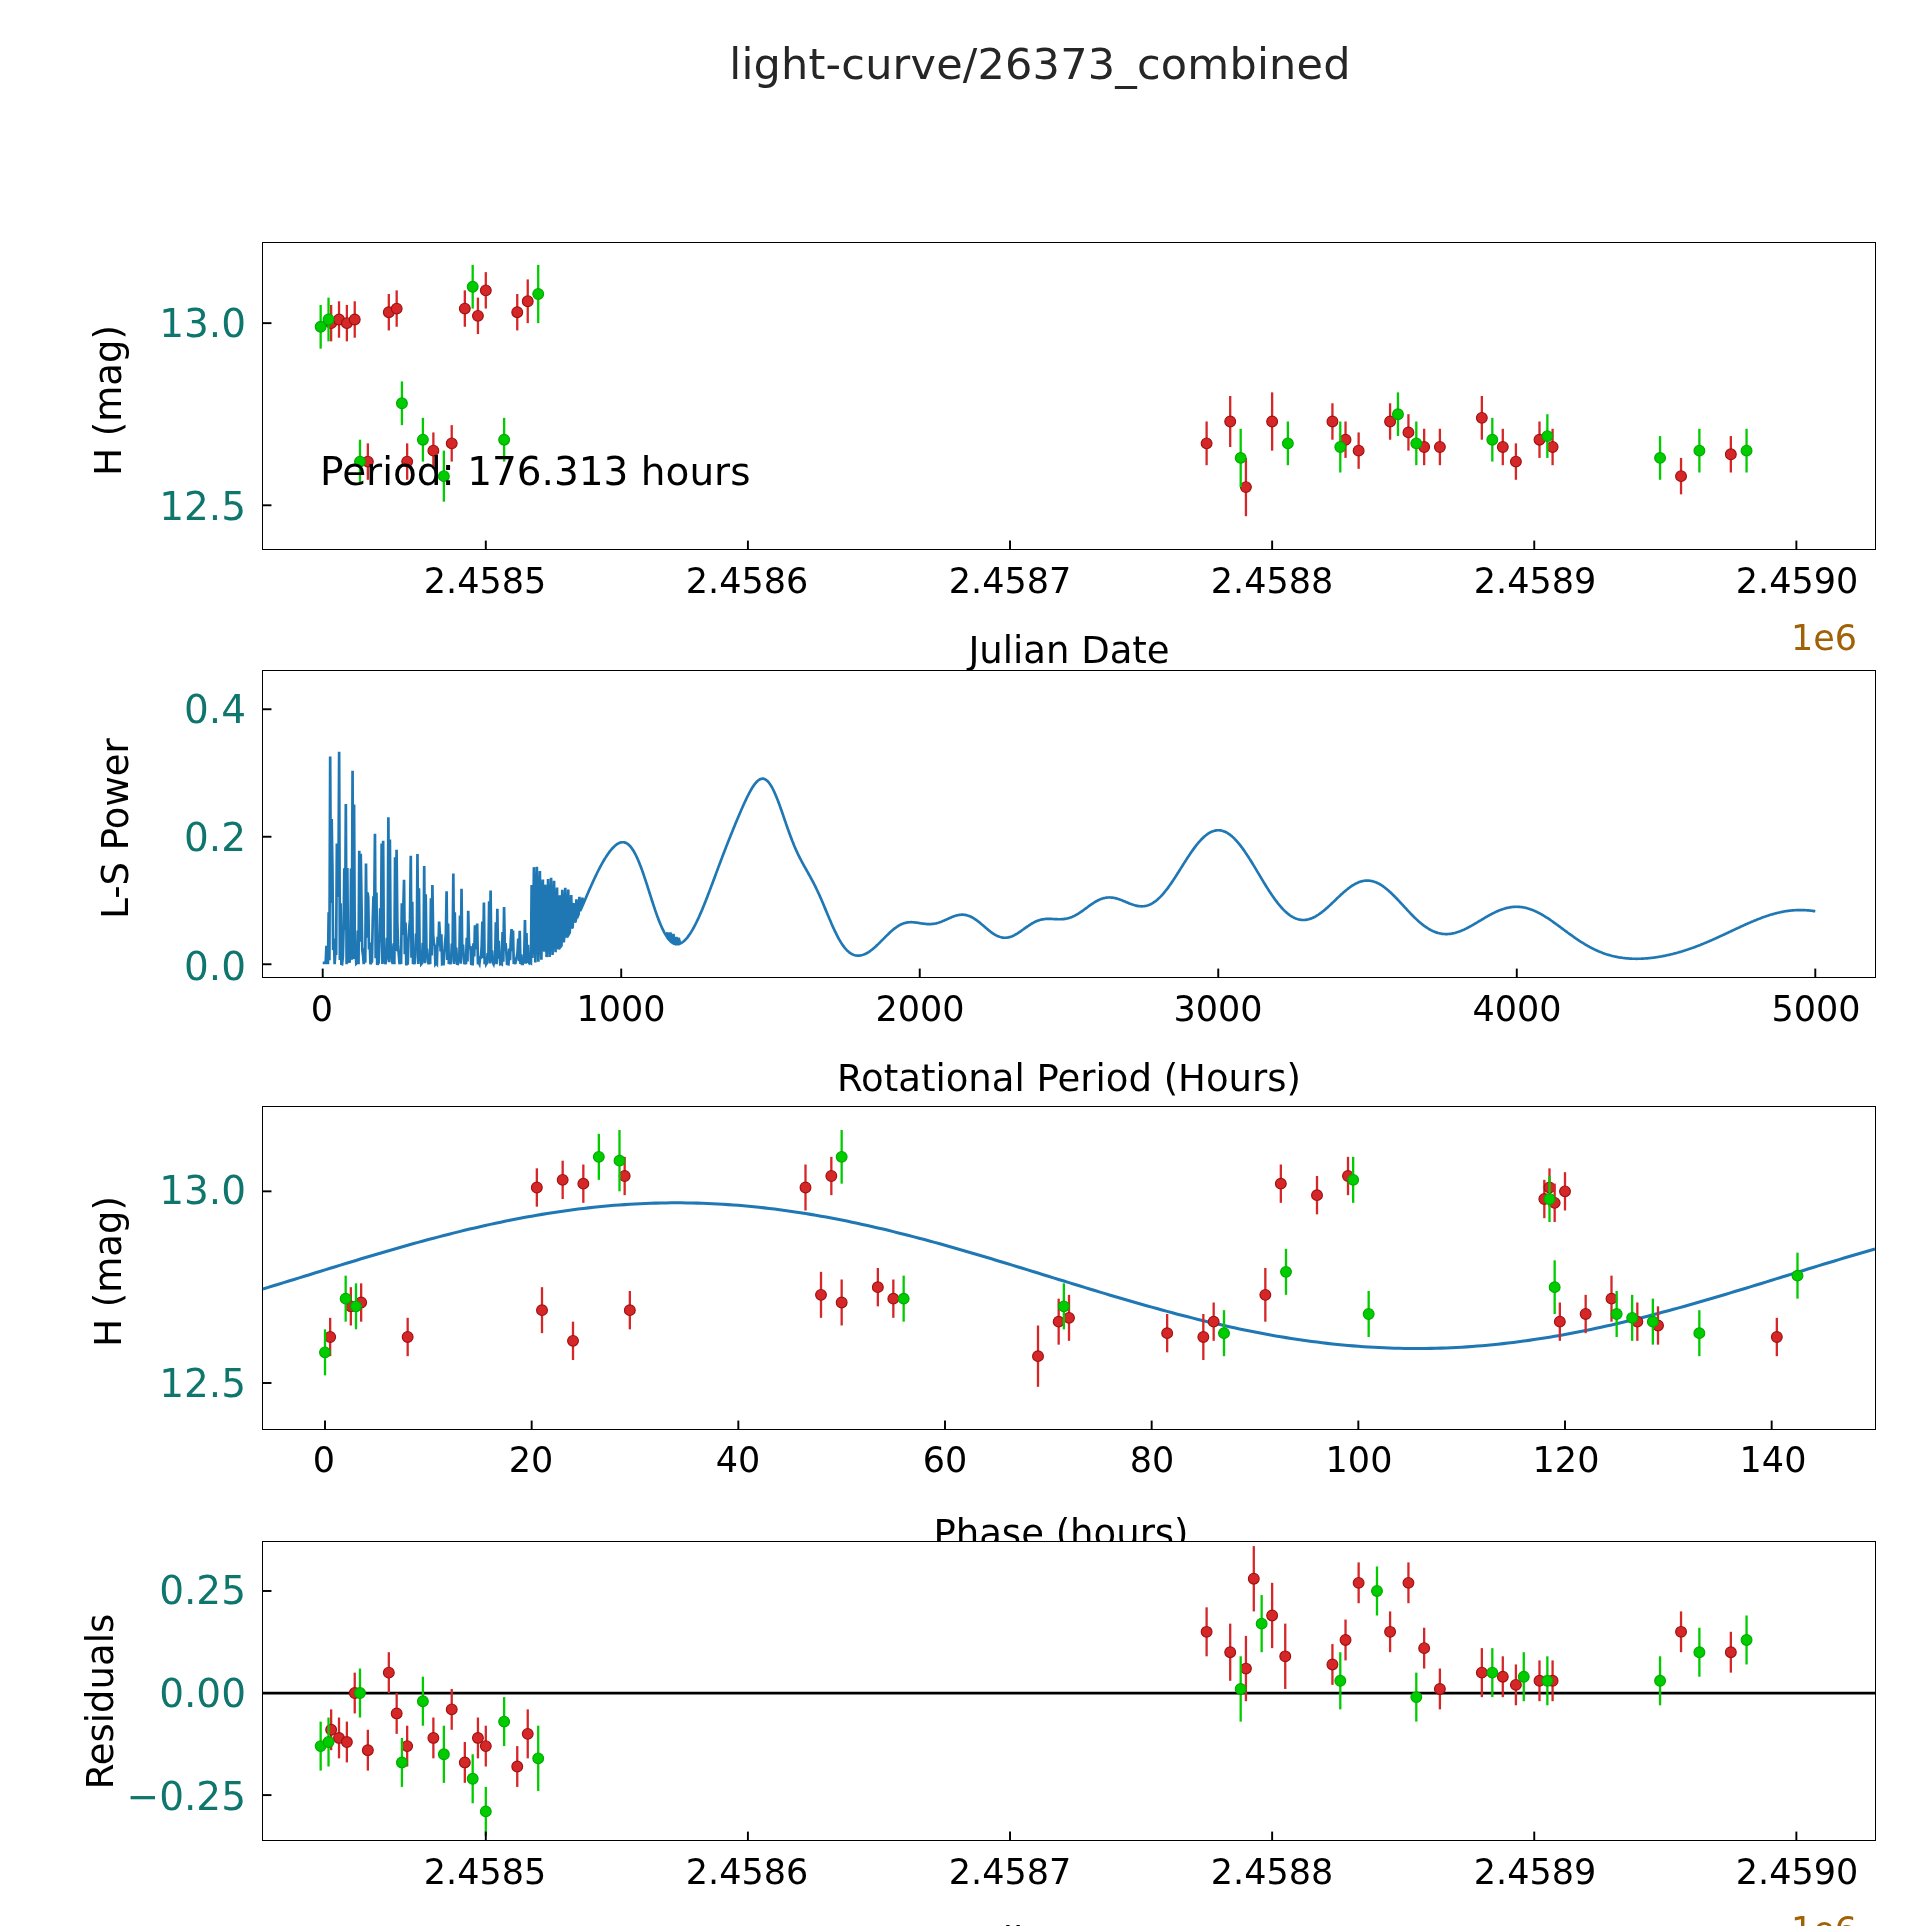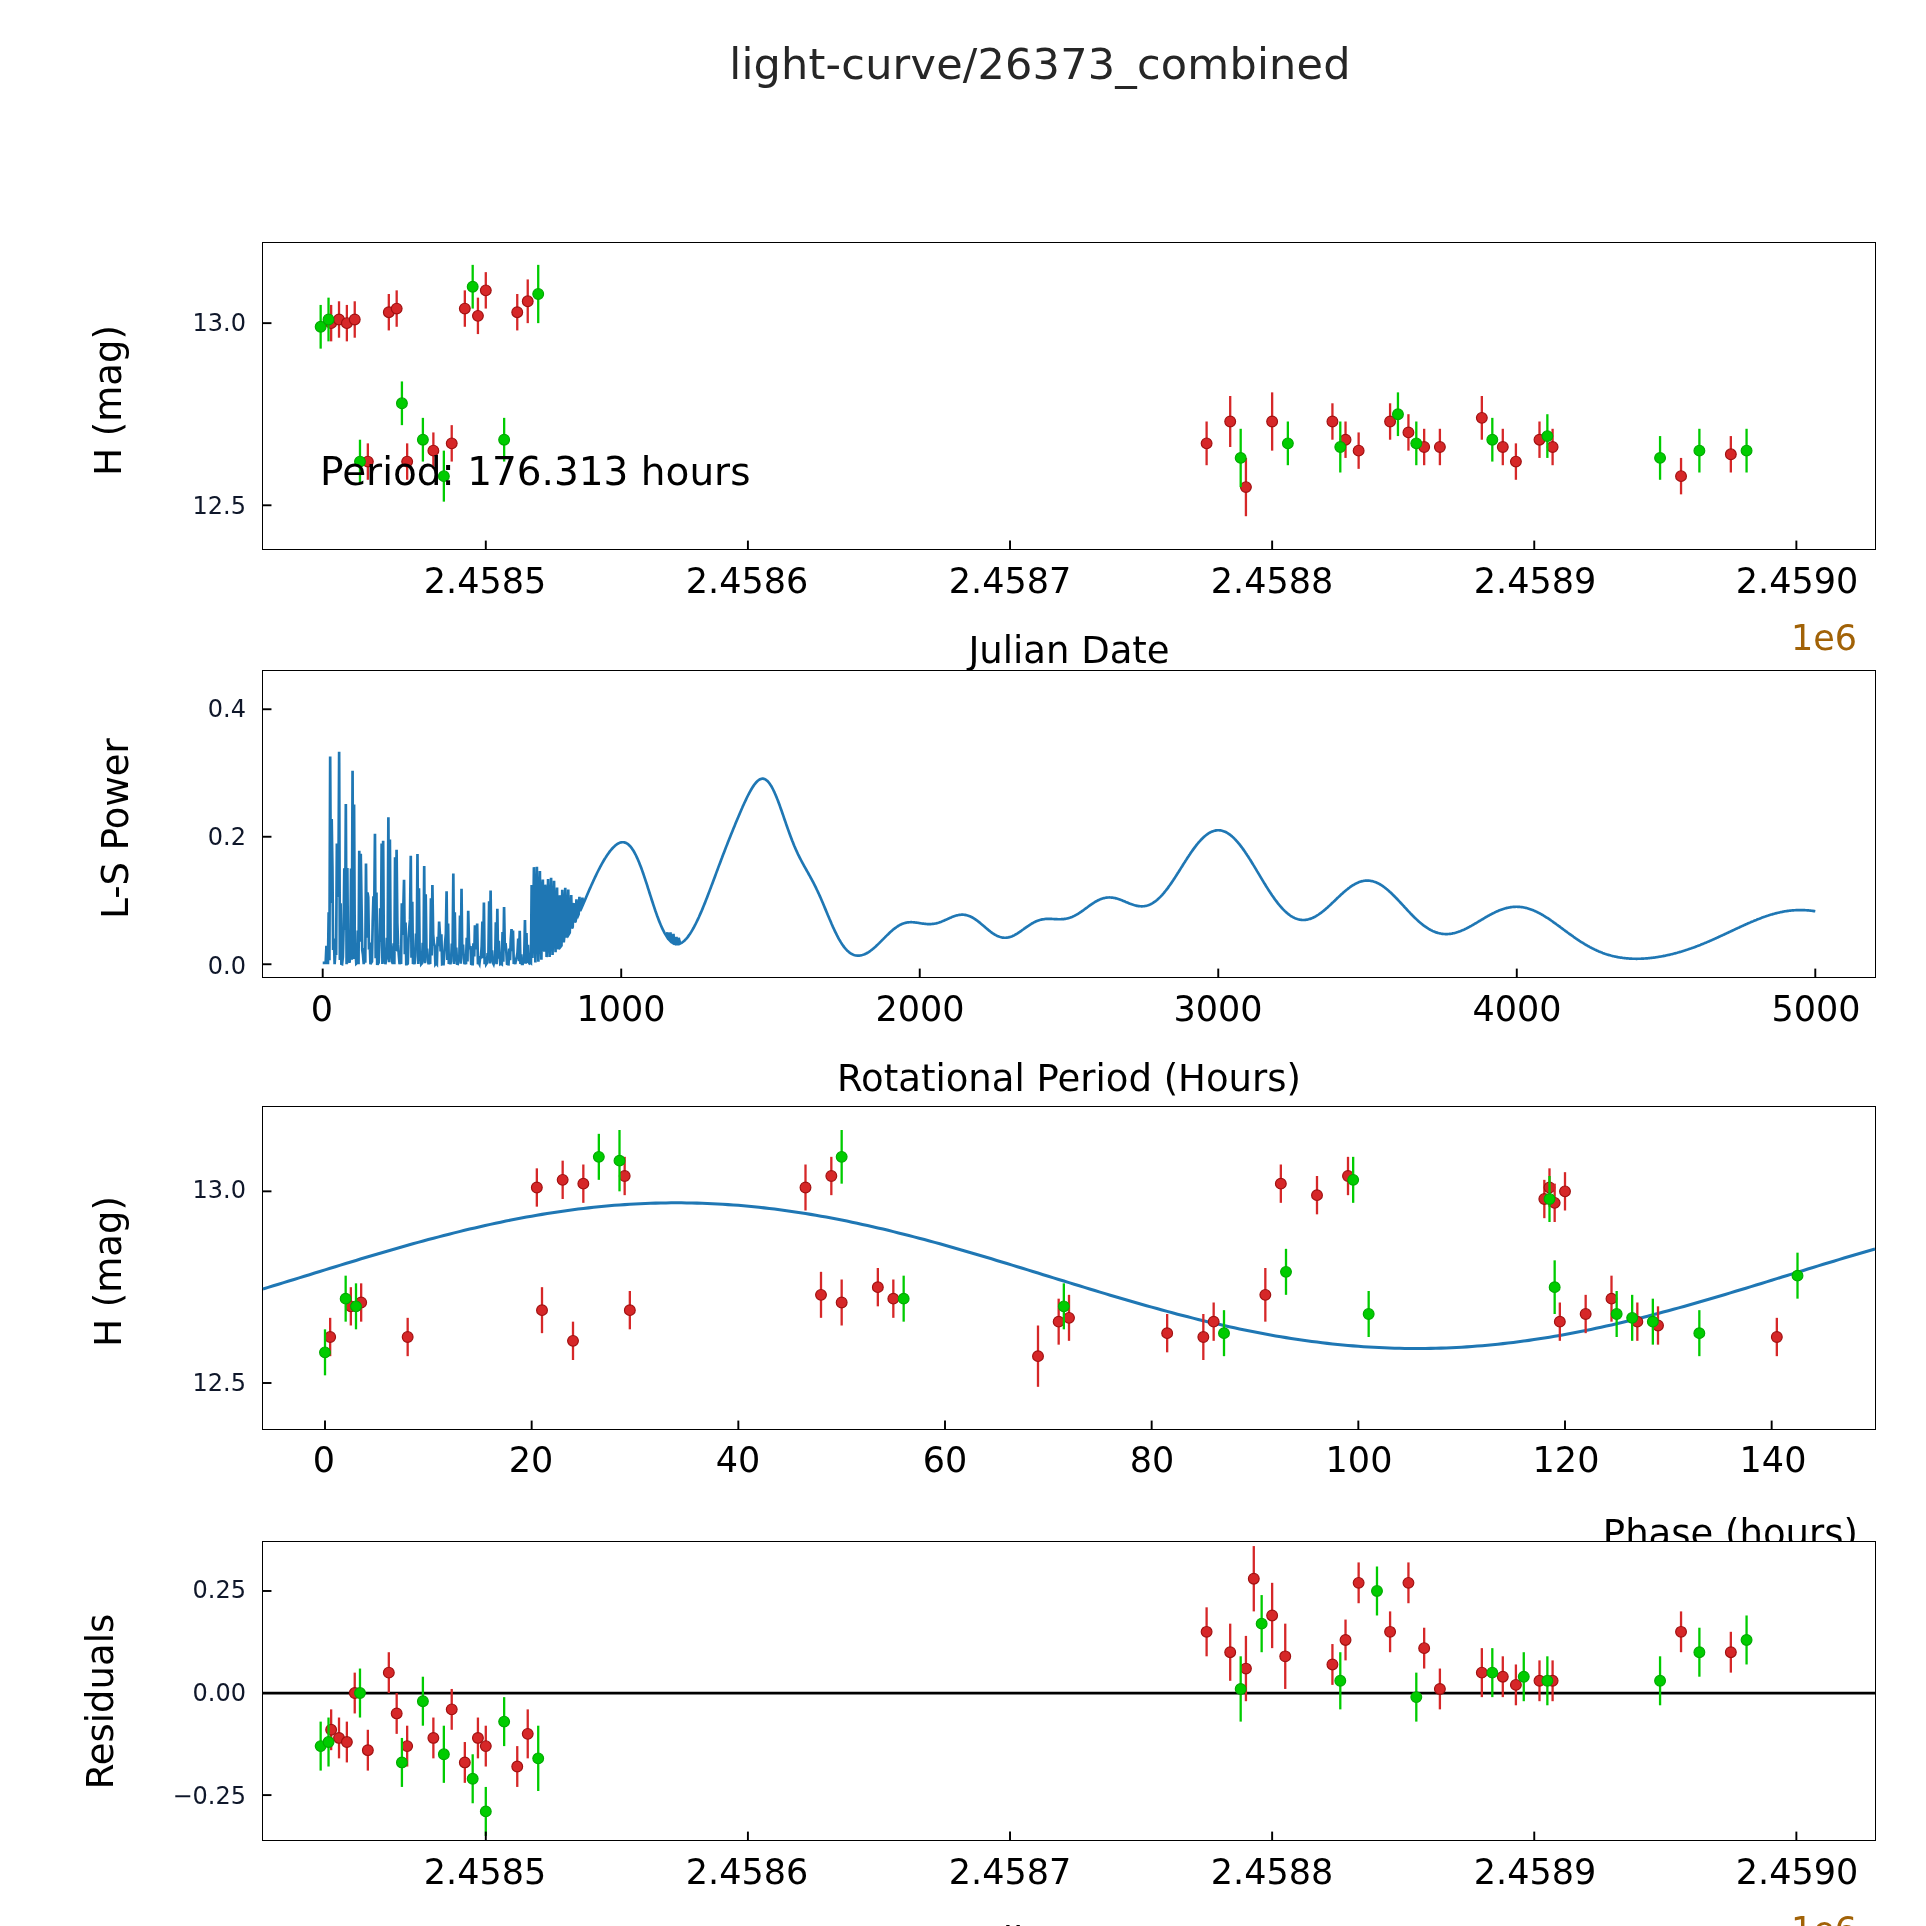--- a/index.html
+++ b/index.html
@@ -64,22 +64,22 @@
   .tick-x {
     position: absolute;
     font-size: 35px;
     color: #000000;
     text-align: center;
     white-space: nowrap;
     transform: translateX(-50%);
   }
   .tick-y {
     position: absolute;
-    font-size: 24px;
-    color: #0f172a;
+    font-size: 39px;
+    color: #0f766e;
     text-align: right;
     white-space: nowrap;
     transform: translateY(-50%);
   }
   .offset-text {
     position: absolute;
     font-size: 35px;
     color: #a16207;
     white-space: nowrap;
   }
@@ -363,21 +363,21 @@
         <line x1="1235.5128205128206" x2="1235.5128205128206" y1="840" y2="818" stroke="#000" stroke-width="5"></line>
         <line x1="1772.6923076923076" x2="1772.6923076923076" y1="840" y2="818" stroke="#000" stroke-width="5"></line>
         <line x1="2309.871794871795" x2="2309.871794871795" y1="840" y2="818" stroke="#000" stroke-width="5"></line>
         <line x1="2847.051282051282" x2="2847.051282051282" y1="840" y2="818" stroke="#000" stroke-width="5"></line>
         <line x1="3384.2307692307695" x2="3384.2307692307695" y1="840" y2="818" stroke="#000" stroke-width="5"></line>
         <line x1="3921.4102564102564" x2="3921.4102564102564" y1="840" y2="818" stroke="#000" stroke-width="5"></line>
         <line y1="720.0000000000008" y2="720.0000000000008" x1="0" x2="22" stroke="#000" stroke-width="5"></line>
         <line y1="220.00000000000068" y2="220.00000000000068" x1="0" x2="22" stroke="#000" stroke-width="5"></line>
       </svg>
   </div>
-  <div class="axis-label" style="left:244px; top:1472px; width:1614px;text-align:right;">Phase (hours)</div>
+  <div class="axis-label" style="left:254px; top:1472px; width:1614px;">Phase (hours)</div>
   <div class="ylabel" style="left:-46px; top:1250px; width:308px;">H (mag)</div>
 
   <div class="panel" id="panel-residuals" style="left:262px; top:1541px; width:1614px; height:300px;">
     <svg class="plotsvg" id="svg-residuals" viewBox="0 0 4190 780" preserveAspectRatio="none">
         <line x1="0" x2="4190" y1="395.3424657534247" y2="395.3424657534247" stroke="#000" stroke-width="7"></line>
         <g>
           <line x1="177.1382113821138" x2="177.1382113821138" y1="544.931506849315" y2="438.0821917808219" stroke="#d62728" stroke-width="6"></line>
           <circle cx="177.1382113821138" cy="491.50684931506845" r="14" fill="#d62728" stroke="#a01010" stroke-width="3"></circle>
           <line x1="197.57723577235774" x2="197.57723577235774" y1="566.3013698630137" y2="459.45205479452056" stroke="#d62728" stroke-width="6"></line>
           <circle cx="197.57723577235774" cy="512.8767123287671" r="14" fill="#d62728" stroke="#a01010" stroke-width="3"></circle>

